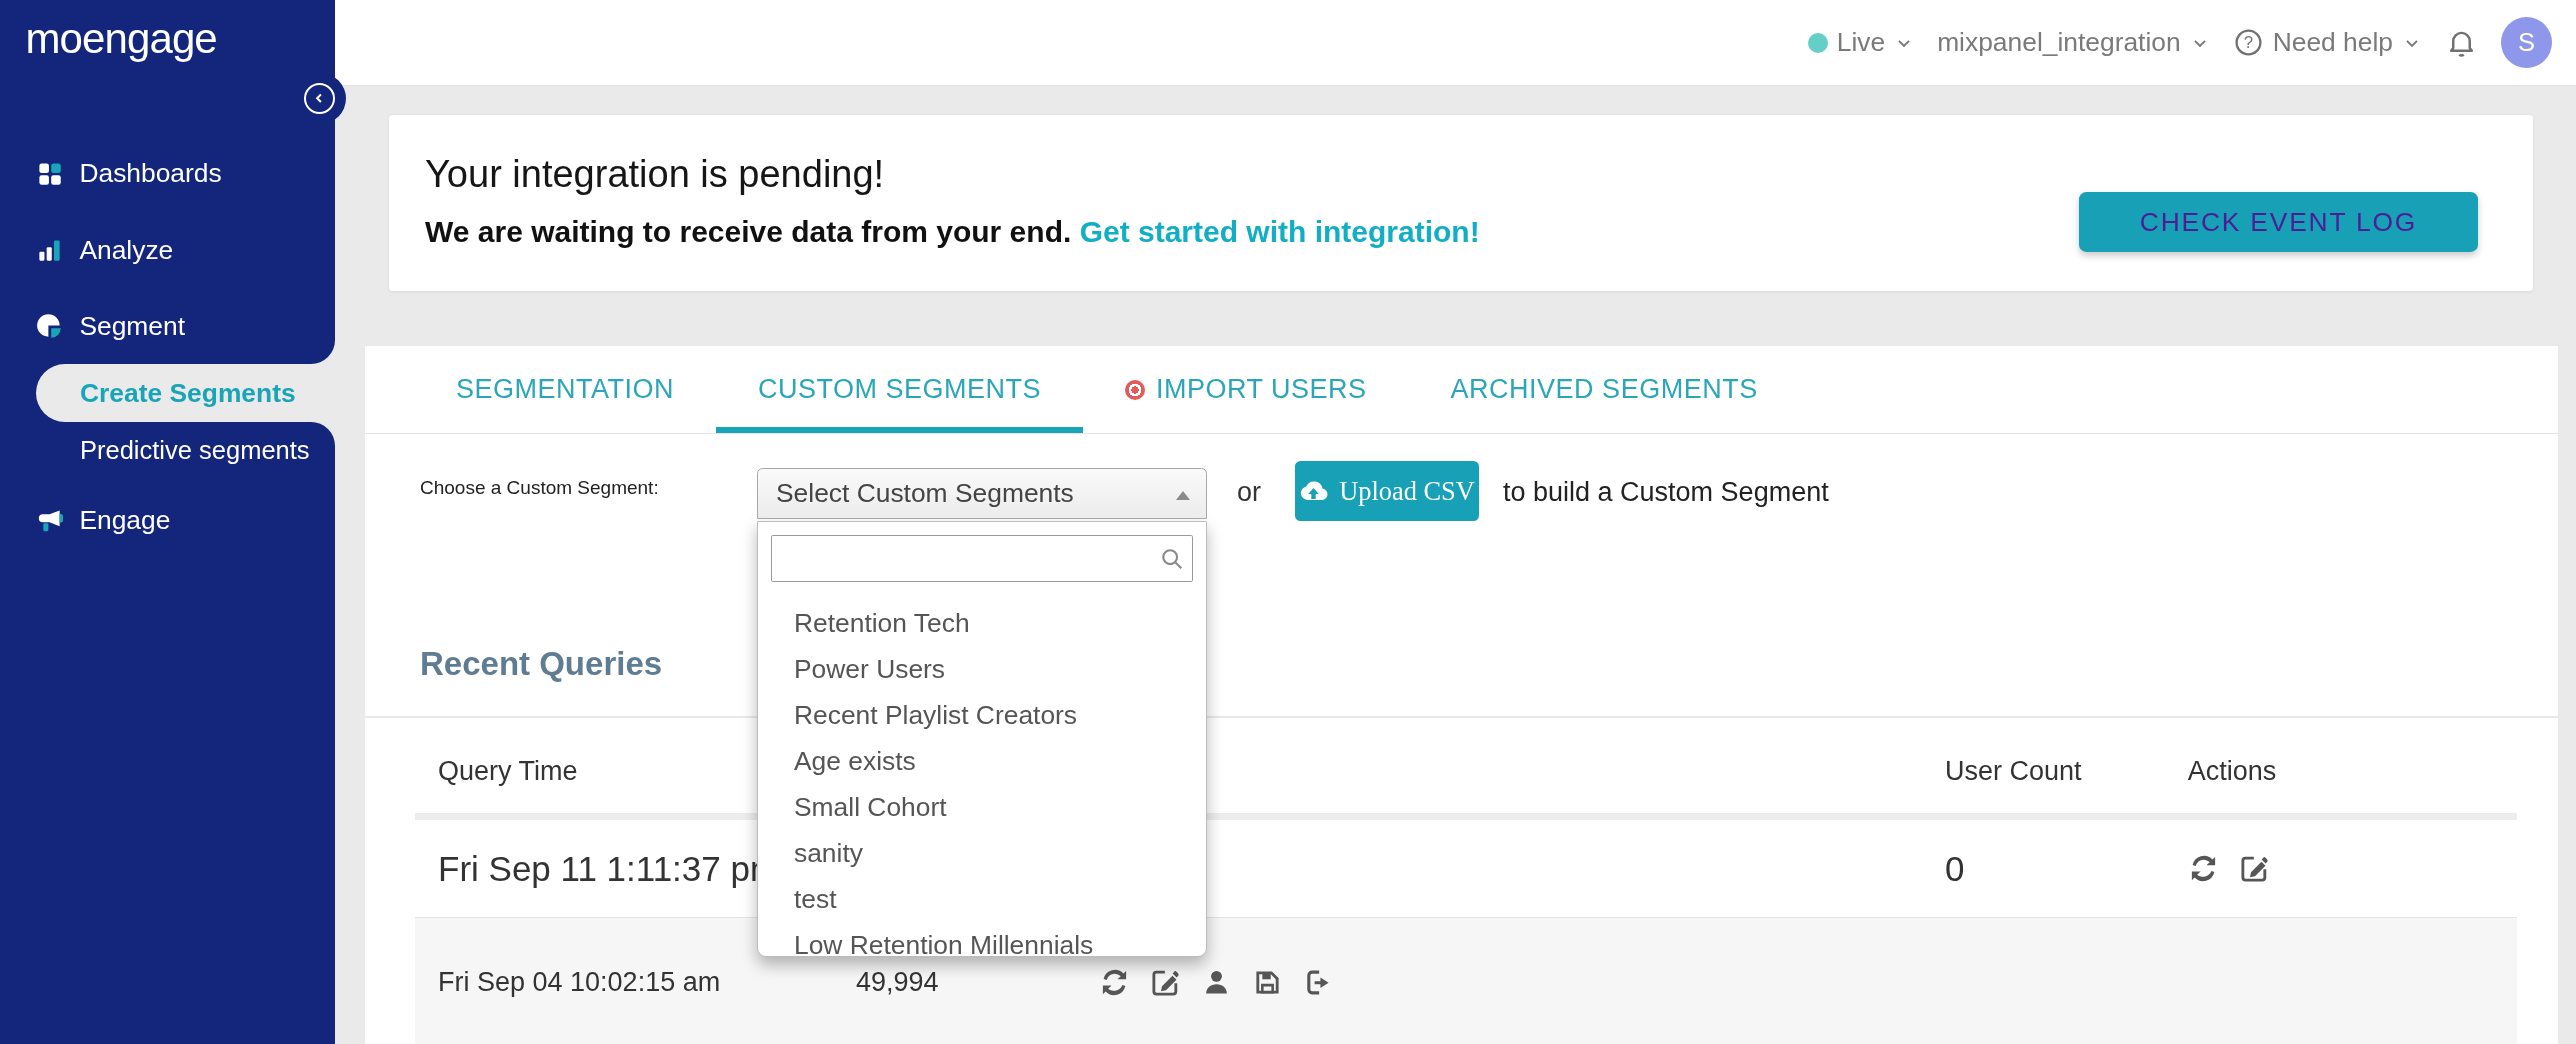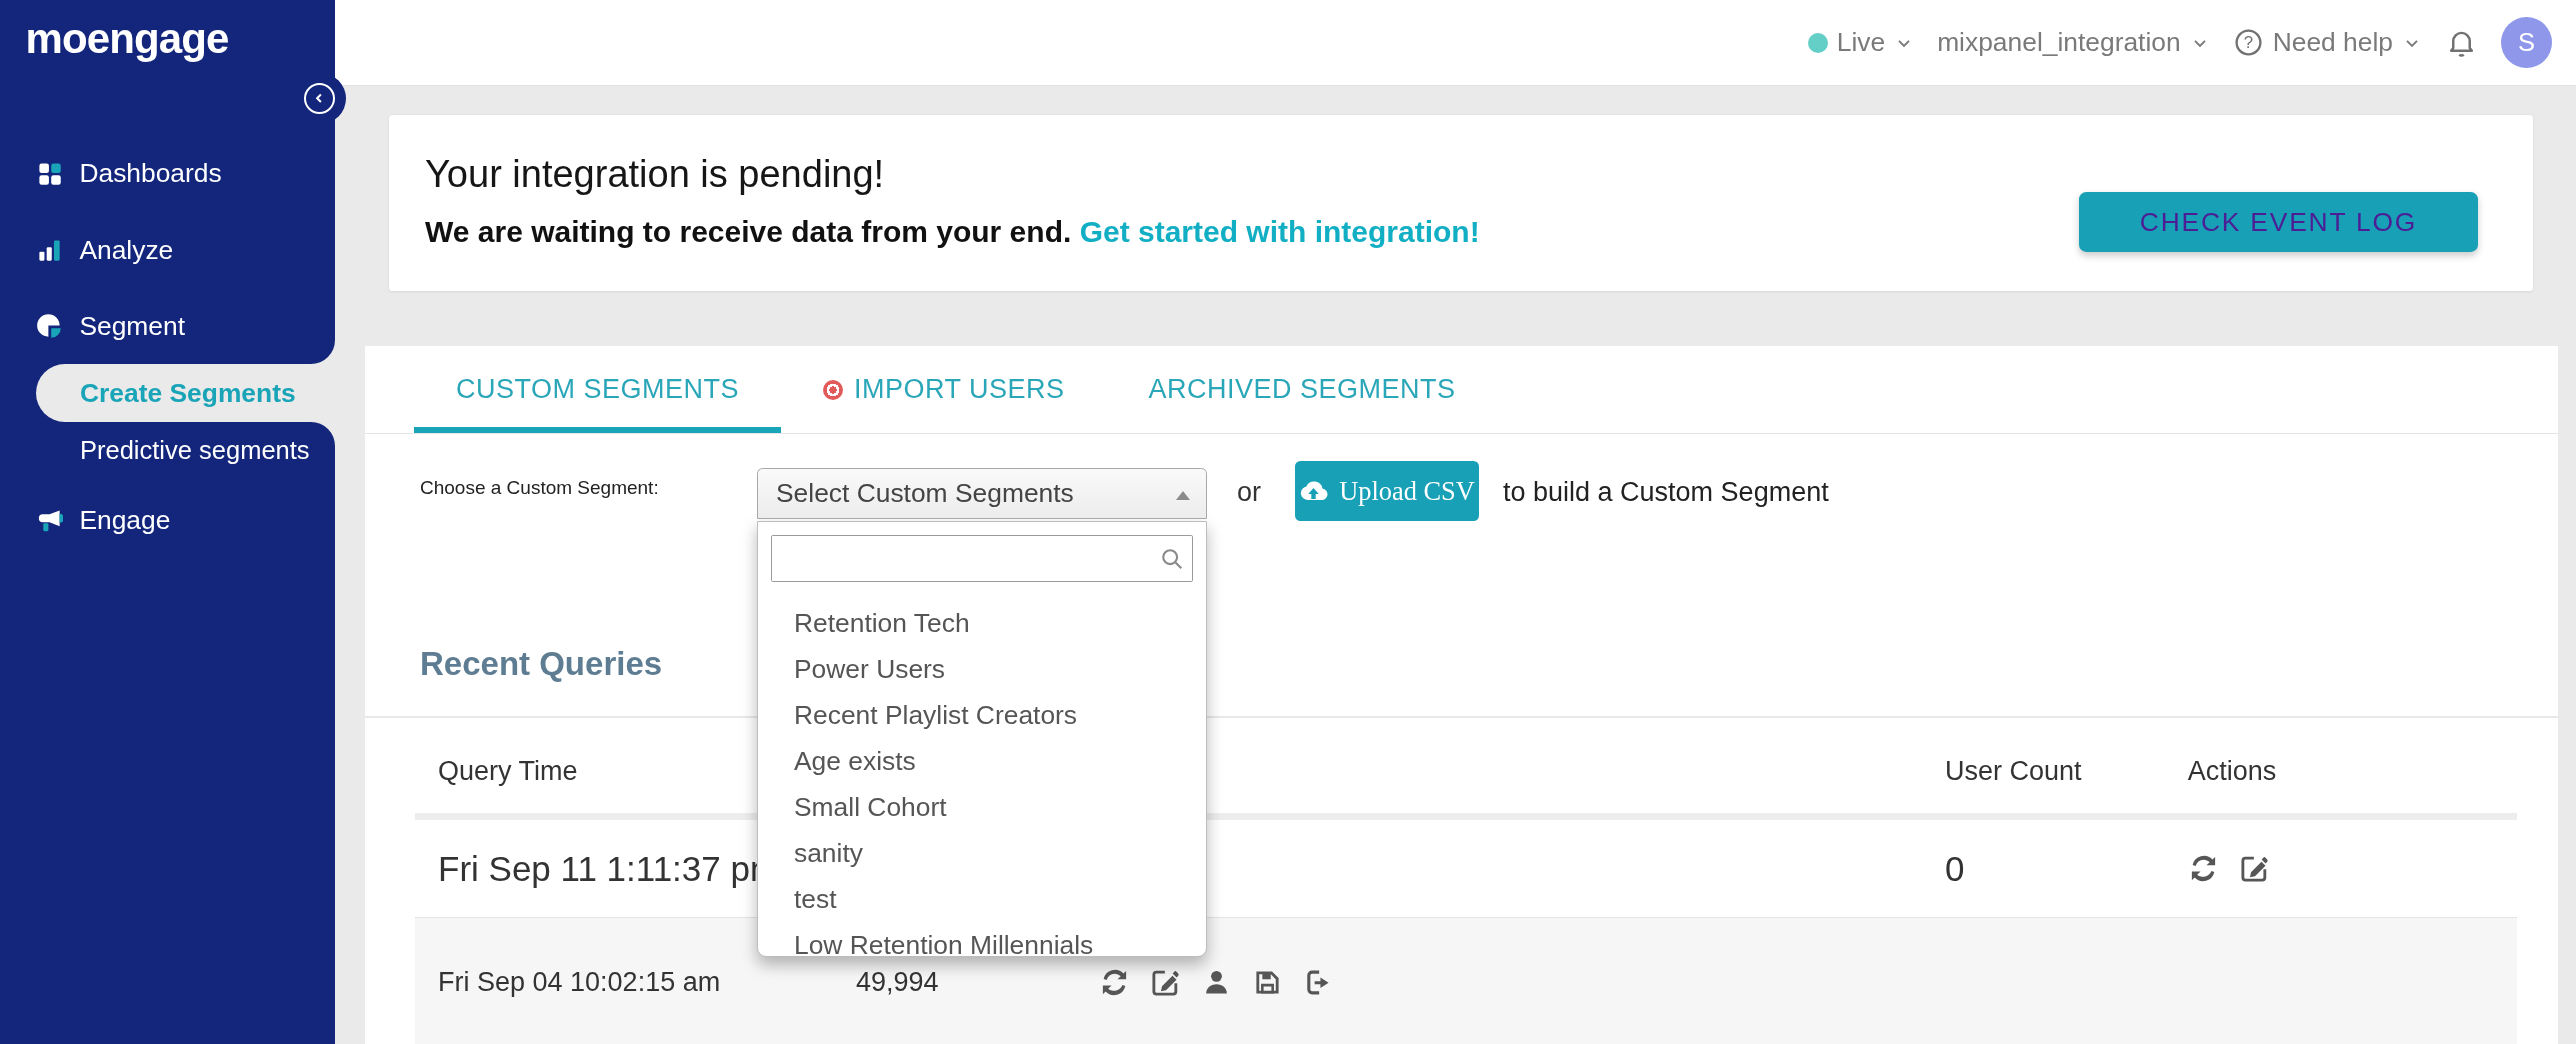--- a/index.html
+++ b/index.html
@@ -17,21 +17,21 @@
     --txt:#2B2B2B;
     --gray-txt:#7A7A7A;
     --icon-gray:#565656;
   }
   *{box-sizing:border-box;margin:0;padding:0}
   html,body{width:2576px;height:1045px;overflow:hidden}
   body{position:relative;background:var(--bg);font-family:"Liberation Sans",sans-serif;color:var(--txt)}
 
   
   .sidebar{position:absolute;left:0;top:0;width:335px;height:1045px;background:var(--navy);z-index:20}
-  .logo{position:absolute;left:25.5px;top:14.6px;font-size:42px;font-weight:bold;color:#fff;letter-spacing:-0.9px}
+  .logo{position:absolute;left:25.5px;top:14.6px;font-size:42px;font-weight:normal;color:#fff;letter-spacing:-0.9px}
   .collapse-bump{position:absolute;left:295px;top:73px;width:51px;height:51px;border-radius:50%;background:var(--navy)}
   .collapse-btn{position:absolute;left:304px;top:83px;width:31px;height:31px;border:2.3px solid #fff;border-radius:50%;display:flex;align-items:center;justify-content:center;cursor:pointer}
   .nav-item{position:absolute;left:0;width:335px;height:40px;display:flex;align-items:center;padding-left:36px;cursor:pointer}
   .nav-item .nicon{width:27px;height:27px;flex:0 0 27px}
   .nav-item .nlabel{color:#fff;font-size:26.4px;margin-left:16.4px;white-space:nowrap}
   .nav-dashboards{top:153px}.nav-analyze{top:230px}.nav-segment{top:306px}.nav-engage{top:500px}
   .sub-pill{position:absolute;left:36px;top:364px;width:299px;height:58px;background:var(--bg);border-radius:29px 0 0 29px;display:flex;align-items:center;padding-left:44px;cursor:pointer}
   .sub-pill .slabel{color:var(--accent);font-size:26.4px;font-weight:bold}
   .notch{position:absolute;right:0;width:29px;height:24px;background:var(--bg)}
   .notch::before{content:'';position:absolute;inset:0;background:var(--navy)}
@@ -204,20 +204,23 @@
 <div class="banner">
   <div class="banner-title">Your integration is pending!</div>
   <div class="banner-sub">
     <span>We are waiting to receive data from your end. </span><span class="banner-link">Get started with integration!</span>
   </div>
   <button class="banner-btn">CHECK EVENT LOG</button>
 </div>
 
 <div class="card">
   <div class="tabs">
+    <div class="tab">
+        <span>SEGMENTATION</span>
+      </div>
     <div class="tab active">
         <span>CUSTOM SEGMENTS</span>
       </div>
     <div class="tab">
       <span class="import-dot"></span>
       <span>IMPORT USERS</span>
     </div>
     <div class="tab">
         <span>ARCHIVED SEGMENTS</span>
       </div>

